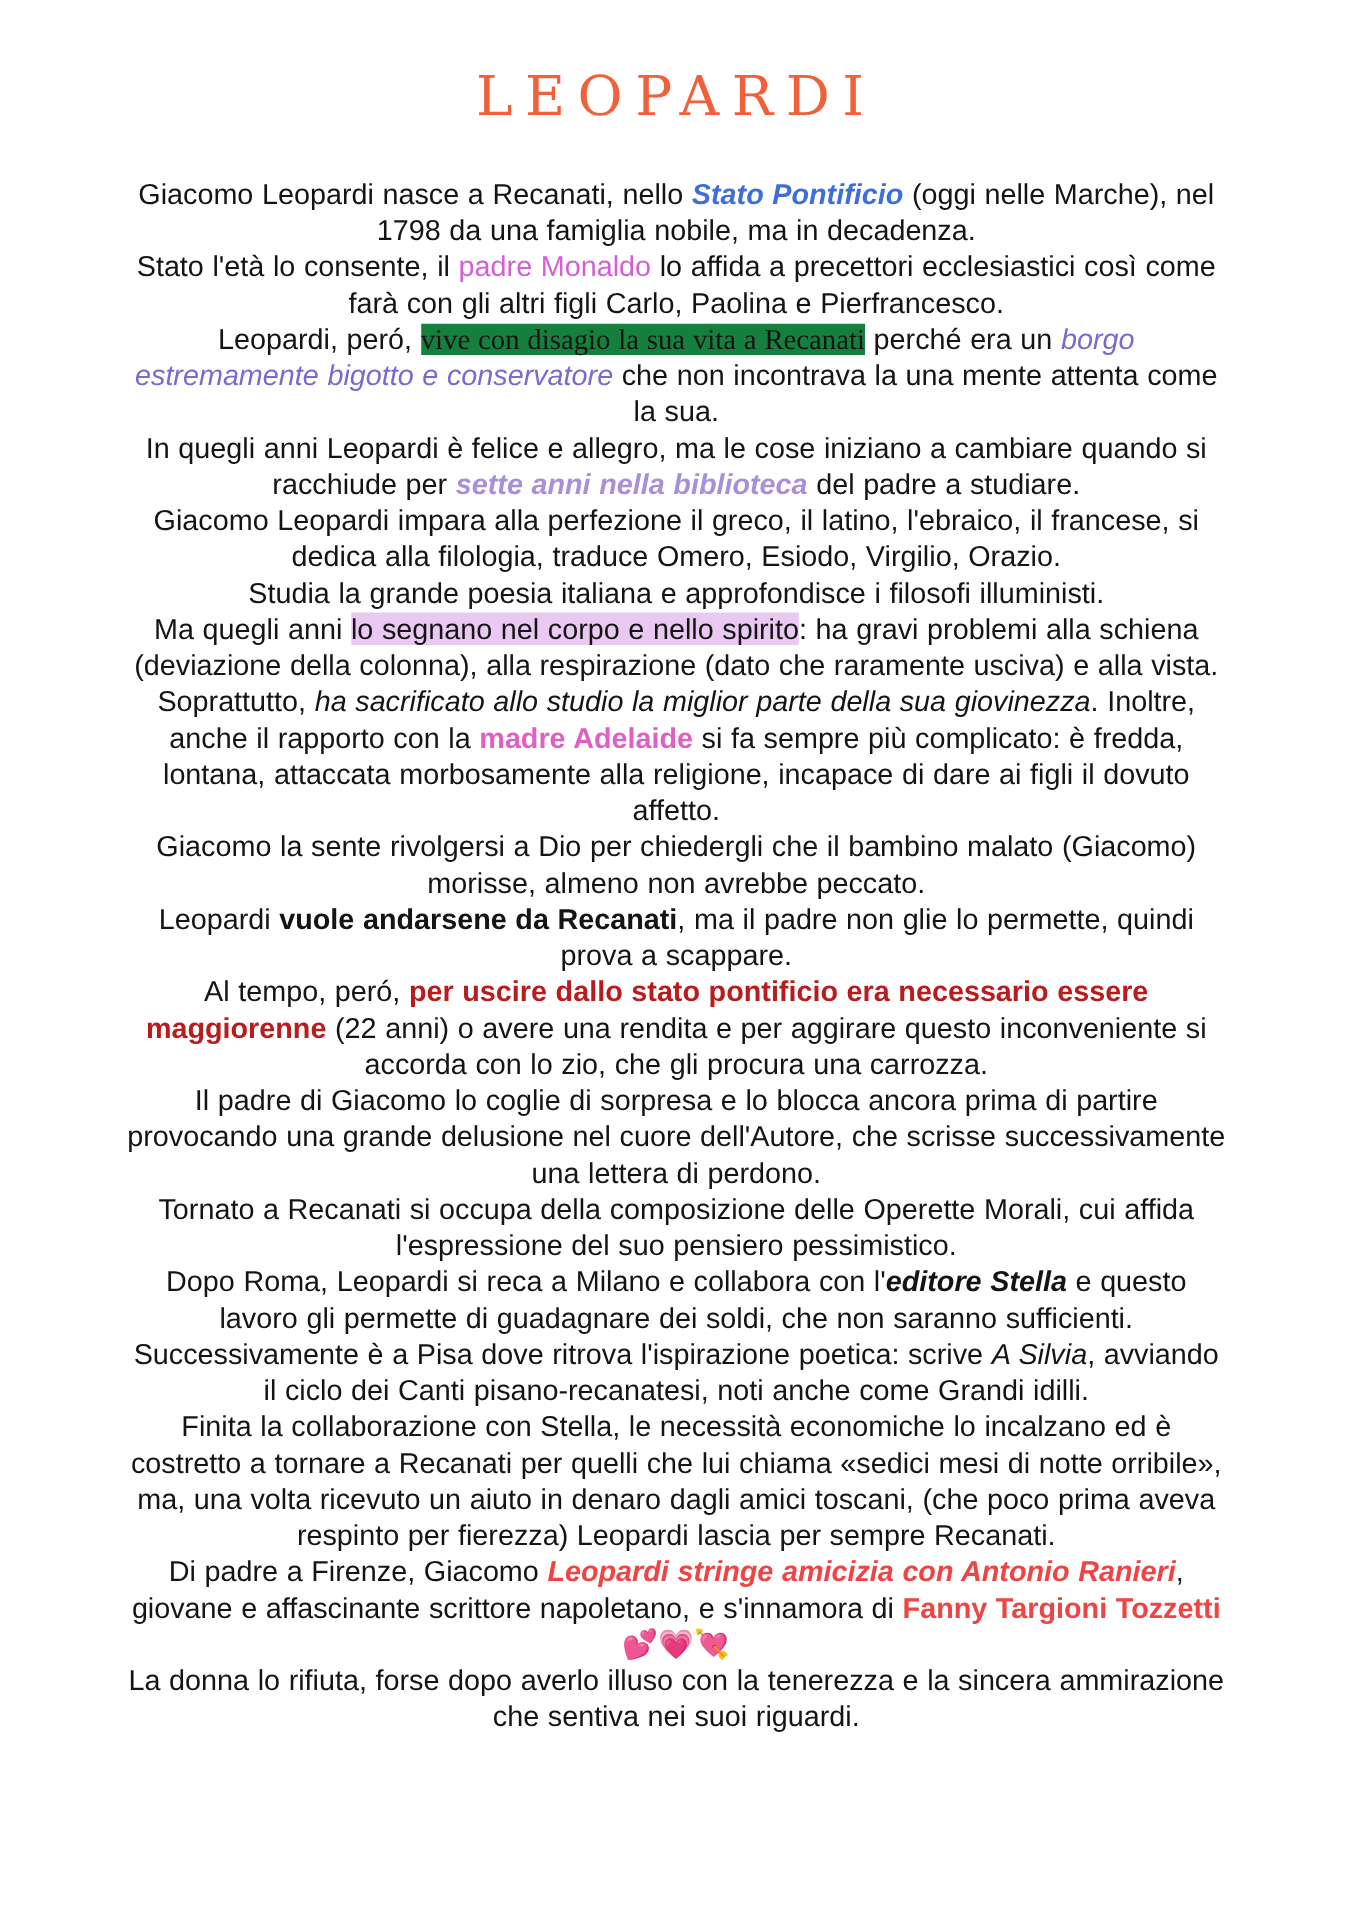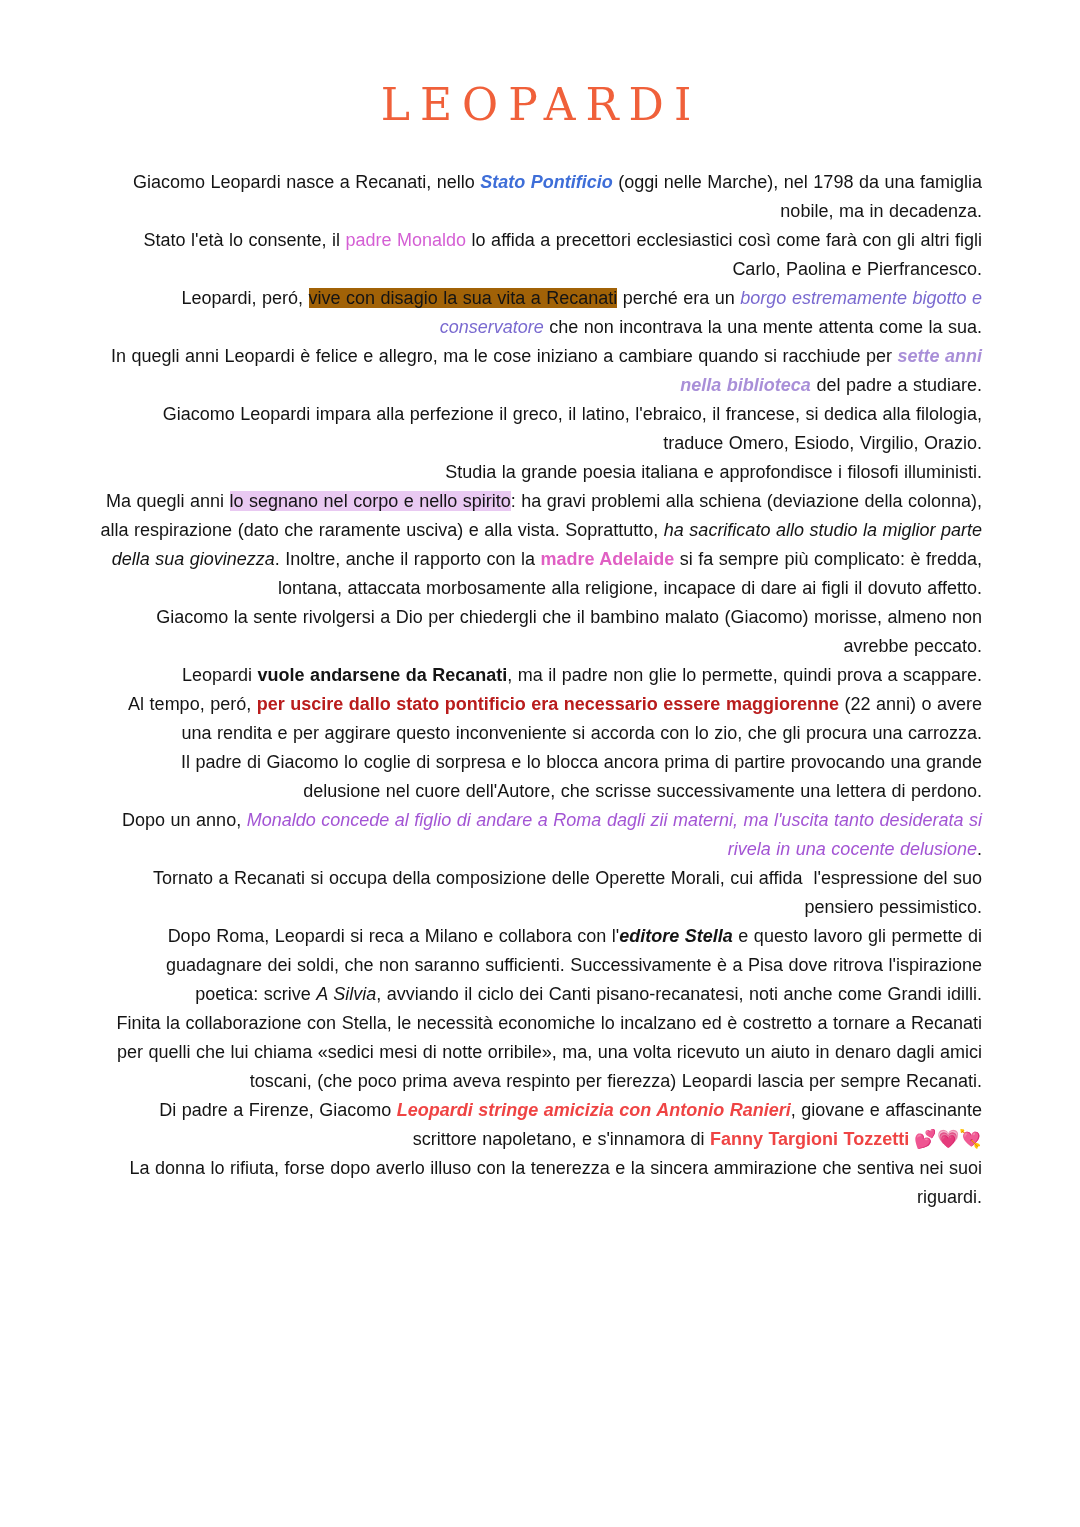--- a/index.html
+++ b/index.html
@@ -10,60 +10,59 @@
   body {
     width: 1080px;
     min-height: 1527px;
     font-family: "Liberation Sans", sans-serif;
     color: #141414;
   }
   .page {
     box-sizing: border-box;
     width: 1080px;
     min-height: 1527px;
-    padding: 79px 98px 60px 100px;
+    padding: 52px 98px 60px 100px;
     background: #ffffff;
   }
   .doc-title {
     margin: 0 0 38px 0;
     text-align: center;
     font-family: "DejaVu Serif", serif;
     font-weight: 400;
     font-size: 44px;
     letter-spacing: 10px;
     color: #f0603a;
   }
   .doc-body p {
     margin: 0;
-    font-size: 18px;
+    font-size: 23px;
     line-height: 29px;
-    text-align: right;
+    text-align: center;
     word-spacing: 0.5px;
   }
   .doc-body p span {
     white-space: pre-wrap;
   }
 </style>
 </head>
 <body>
 
 <div class="page">
   <h1 class="doc-title">LEOPARDI</h1>
   <div class="doc-body">
       <p><span>Giacomo Leopardi nasce a Recanati, nello </span><span style="color: rgb(62, 110, 216); font-weight: bold; font-style: italic;">Stato Pontificio</span><span> (oggi nelle Marche), nel 1798 da una famiglia nobile, ma in decadenza.</span></p>
       <p><span>Stato l'età lo consente, il </span><span style="color: rgb(212, 95, 212); font-weight: normal;">padre Monaldo</span><span> lo affida a precettori ecclesiastici così come farà con gli altri figli Carlo, Paolina e Pierfrancesco.</span></p>
-      <p><span>Leopardi, peró, </span><span style="background: #a16207;">vive con disagio la sua vita a Recanati</span><span> perché era un </span><span style="color: rgb(122, 106, 208); font-style: italic;">borgo estremamente bigotto e conservatore</span><span> che non incontrava la una mente attenta come la sua.</span></p>
+      <p><span>Leopardi, peró, </span><span style="background: #15803d; font-family: Liberation Serif, serif;">vive con disagio la sua vita a Recanati</span><span> perché era un </span><span style="color: rgb(122, 106, 208); font-style: italic;">borgo estremamente bigotto e conservatore</span><span> che non incontrava la una mente attenta come la sua.</span></p>
       <p><span>In quegli anni Leopardi è felice e allegro, ma le cose iniziano a cambiare quando si racchiude per </span><span style="color: rgb(169, 143, 216); font-weight: bold; font-style: italic;">sette anni nella biblioteca</span><span> del padre a studiare.</span></p>
       <p><span>Giacomo Leopardi impara alla perfezione il greco, il latino, l'ebraico, il francese, si dedica alla filologia, traduce Omero, Esiodo, Virgilio, Orazio.</span></p>
       <p><span>Studia la grande poesia italiana e approfondisce i filosofi illuministi.</span></p>
       <p><span>Ma quegli anni </span><span style="background: rgb(233, 201, 242);">lo segnano nel corpo e nello spirito</span><span>: ha gravi problemi alla schiena (deviazione della colonna), alla respirazione (dato che raramente usciva) e alla vista. Soprattutto, </span><span style="font-style: italic;">ha sacrificato allo studio la miglior parte della sua giovinezza</span><span>. Inoltre, anche il rapporto con la </span><span style="color: rgb(224, 95, 195); font-weight: bold;">madre Adelaide</span><span> si fa sempre più complicato: è fredda, lontana, attaccata morbosamente alla religione, incapace di dare ai figli il dovuto affetto.</span></p>
       <p><span>Giacomo la sente rivolgersi a Dio per chiedergli che il bambino malato (Giacomo) morisse, almeno non avrebbe peccato.</span></p>
       <p><span>Leopardi </span><span style="font-weight: bold; ">vuole andarsene da Recanati</span><span>, ma il padre non glie lo permette, quindi prova a scappare.</span></p>
       <p><span>Al tempo, peró, </span><span style="color: #b91c1c; font-weight: bold;">per uscire dallo stato pontificio era necessario essere maggiorenne</span><span> (22 anni) o avere una rendita e per aggirare questo inconveniente si accorda con lo zio, che gli procura una carrozza.</span></p>
       <p><span>Il padre di Giacomo lo coglie di sorpresa e lo blocca ancora prima di partire provocando una grande delusione nel cuore dell'Autore, che scrisse successivamente una lettera di perdono.</span></p>
-      <p><span>Dopo un anno, </span><span style="color: rgb(163, 85, 212); font-style: italic;">Monaldo concede al figlio di andare a Roma dagli zii materni, ma l'uscita tanto desiderata si rivela in una cocente delusione</span><span>.</span></p>
       <p><span>Tornato a Recanati si occupa della composizione delle Operette Morali, cui affida  l'espressione del suo pensiero pessimistico.</span></p>
       <p><span>Dopo Roma, Leopardi si reca a Milano e collabora con l'</span><span style="font-weight: bold; font-style: italic;">editore Stella</span><span> e questo lavoro gli permette di guadagnare dei soldi, che non saranno sufficienti. Successivamente è a Pisa dove ritrova l'ispirazione poetica: scrive </span><span style="font-style: italic;">A Silvia</span><span>, avviando il ciclo dei Canti pisano-recanatesi, noti anche come Grandi idilli.</span></p>
       <p><span>Finita la collaborazione con Stella, le necessità economiche lo incalzano ed è costretto a tornare a Recanati per quelli che lui chiama «sedici mesi di notte orribile», ma, una volta ricevuto un aiuto in denaro dagli amici toscani, (che poco prima aveva respinto per fierezza) Leopardi lascia per sempre Recanati.</span></p>
       <p><span>Di padre a Firenze, Giacomo </span><span style="color: #ef4444; font-weight: bold; font-style: italic;">Leopardi stringe amicizia con Antonio Ranieri</span><span>, giovane e affascinante scrittore napoletano, e s'innamora di </span><span style="color: #ef4444; font-weight: bold;">Fanny Targioni Tozzetti</span><span> 💕💗💘</span></p>
       <p><span>La donna lo rifiuta, forse dopo averlo illuso con la tenerezza e la sincera ammirazione che sentiva nei suoi riguardi.</span></p>
     </div>
 </div>
 
 </body></html>

